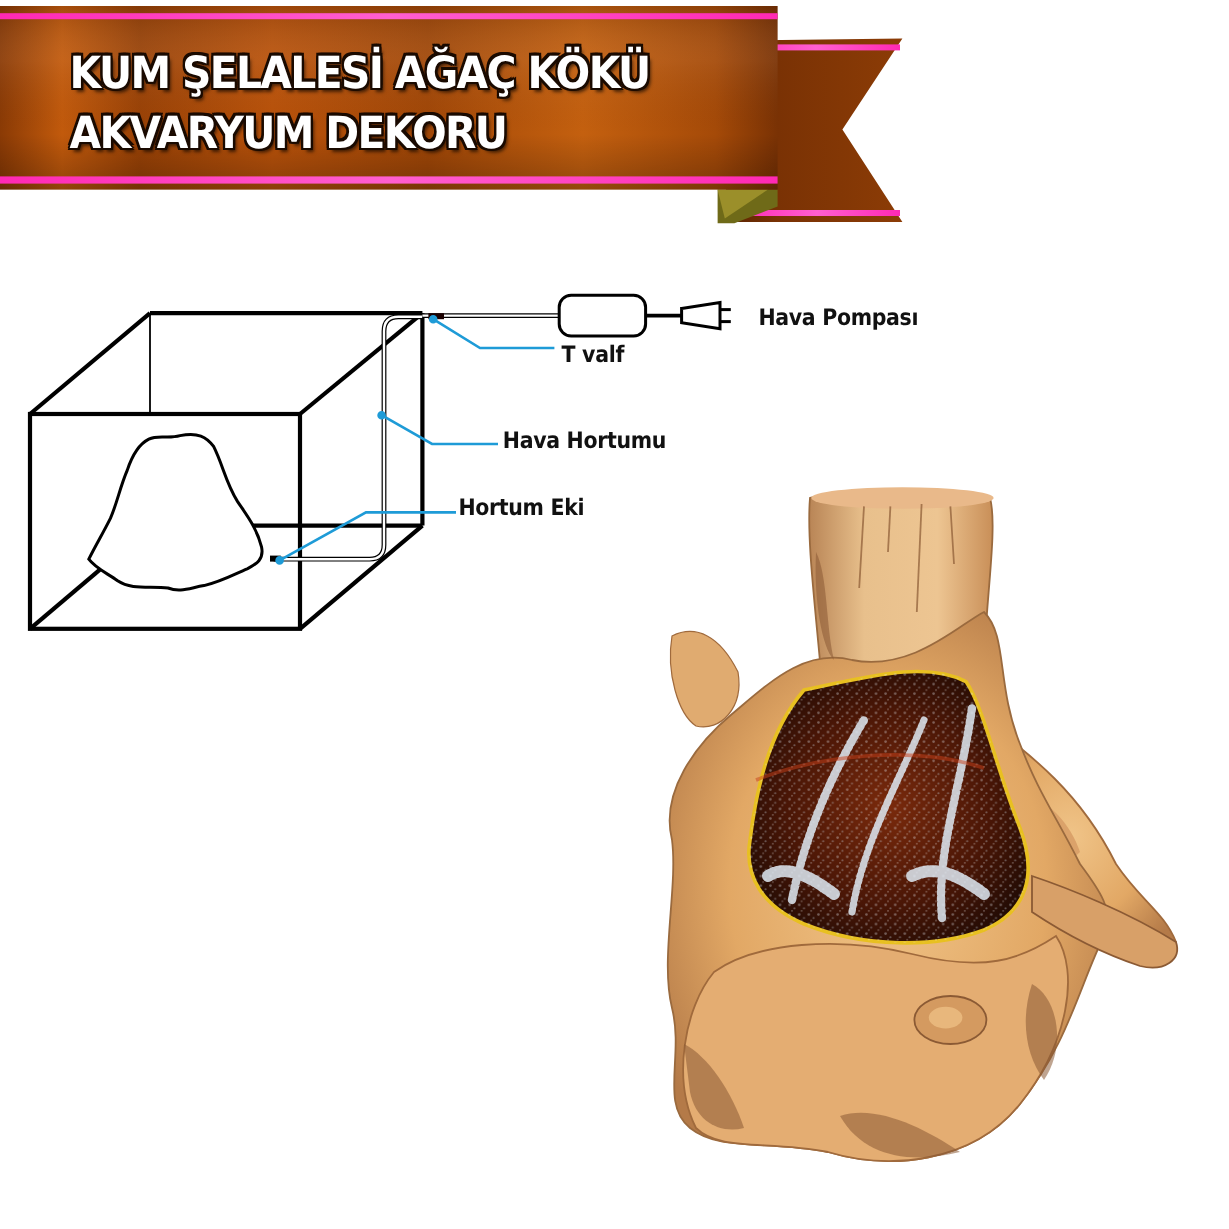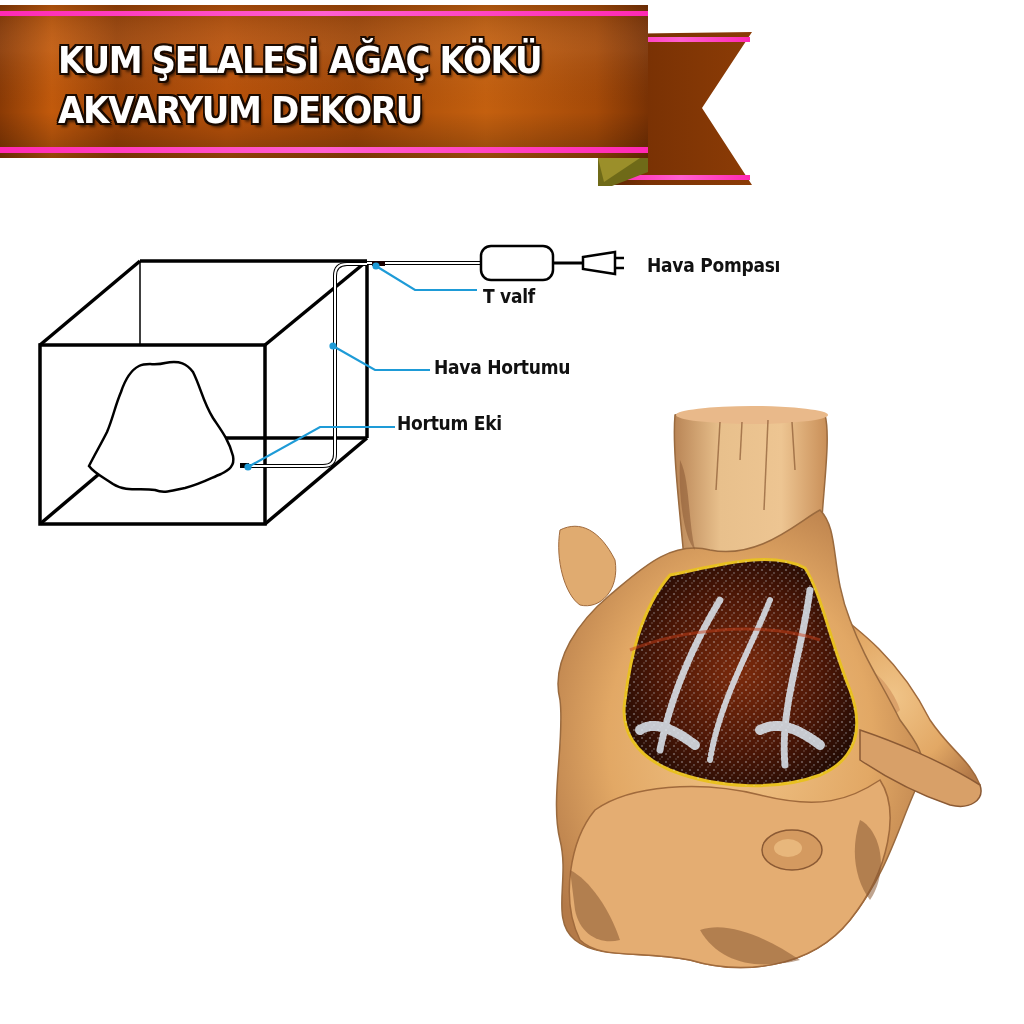--- a/index.html
+++ b/index.html
@@ -12,21 +12,21 @@
       position: absolute; left: 58px; top: 36px; margin: 0;
       font-family: "DejaVu Sans", sans-serif; font-weight: bold;
       font-size: 37px; line-height: 50px; color: #ffffff; letter-spacing: -1.5px;
       text-shadow: -2px -2px 0 #1a0a00, 2px -2px 0 #1a0a00, -2px 2px 0 #1a0a00, 2px 2px 0 #1a0a00,
                    0 2px 0 #1a0a00, 0 -2px 0 #1a0a00, 2px 0 0 #1a0a00, -2px 0 0 #1a0a00, 3px 4px 3px rgba(0,0,0,0.6);
       transform: scaleX(0.92); transform-origin: left top;
     }
     .banner-title span { display: block; }
 
     
-    .diagram { position: absolute; left: 15px; top: 230px; width: 820px; height: 310px; }
+    .diagram { position: absolute; left: 0; top: 230px; width: 820px; height: 310px; }
     .diagram svg { position: absolute; left: 0; top: 0; }
     .dlabel {
       position: absolute; font-family: "DejaVu Sans", sans-serif; font-weight: bold;
       font-size: 19px; color: #111111; white-space: nowrap; letter-spacing: -0.3px;
       transform: scaleX(0.9); transform-origin: left top;
     }
 
     
     .product { position: absolute; left: 520px; top: 400px; width: 480px; height: 600px; }
     .product svg { position: absolute; left: 0; top: 0; }

